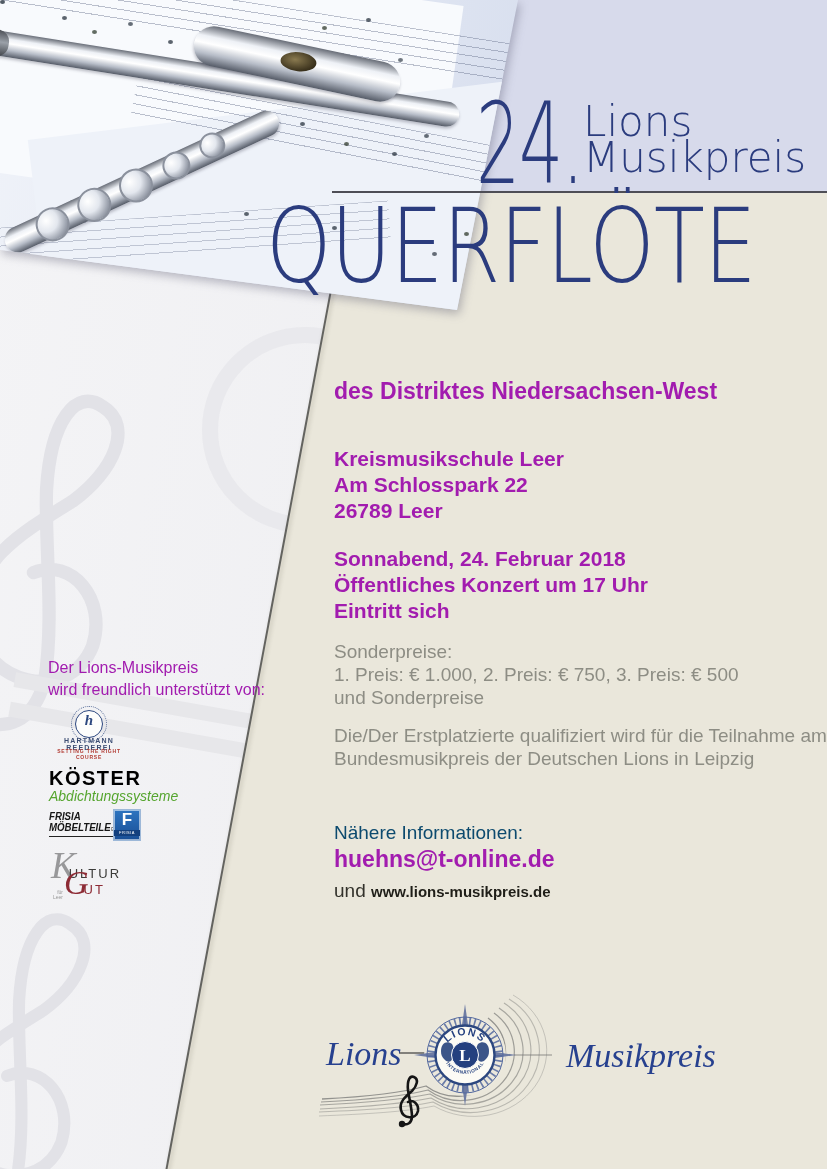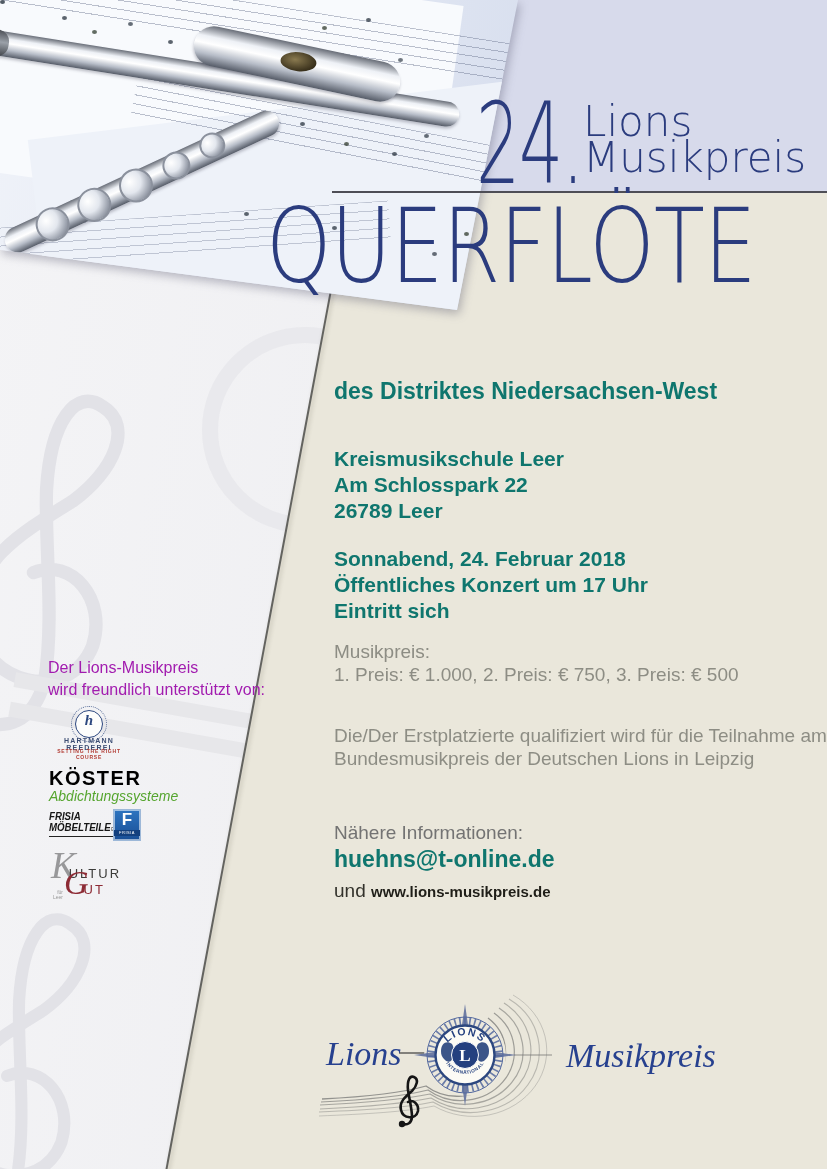--- a/index.html
+++ b/index.html
@@ -52,28 +52,28 @@
   
   .rule{left:332px;top:191px;width:495px;height:2px;background:#4e4e56;z-index:4;}
   .num24{left:476px;top:88px;font-family:"DejaVu Sans",sans-serif;font-weight:200;font-size:112px;line-height:1;
          letter-spacing:-2px;color:#2b3c7e;transform-origin:left top;transform:scaleX(.62);z-index:5;}
   .brand-top{left:583px;top:104px;font-family:"DejaVu Sans",sans-serif;font-weight:200;font-size:42px;line-height:36px;
          color:#2b3c7e;z-index:5;}
   .querfloete{left:266px;top:194px;font-family:"DejaVu Sans",sans-serif;font-weight:200;font-size:104px;line-height:1;
          letter-spacing:-1px;color:#2b3c7e;transform-origin:left top;transform:scaleX(.8);z-index:5;white-space:nowrap;}
 
   
-  .col{left:334px;z-index:5;color:#0f766e;white-space:nowrap;}
+  .col{left:334px;z-index:5;color:#a21caf;white-space:nowrap;}
   .h-sub{top:378px;font-size:23px;font-weight:bold;}
   .addr{top:446px;font-size:21px;font-weight:bold;line-height:26px;}
   .event{top:546px;font-size:21px;font-weight:bold;line-height:26px;}
   .gray{color:#8d8d84;}
   .prizes{top:640px;font-size:19px;line-height:23px;}
   .qual{top:724px;font-size:19px;line-height:23px;}
-  .contact-h{top:822px;font-size:19px;color:#737373;}
+  .contact-h{top:822px;font-size:19px;color:#0c4a6e;}
   .email{top:846px;font-size:23px;font-weight:bold;}
   .webline{top:877px;font-size:19px;color:#33322b;line-height:28px;}
   .webline b{position:static;font-size:15px;color:#1f1e18;}
   .webline span{position:static;}
 
   
   .side{z-index:5;}
   .intro{left:48px;top:657px;font-size:16px;line-height:22px;color:#a21caf;white-space:nowrap;}
   .seal{left:75px;top:710px;width:26px;height:26px;border:1.3px solid #2c477f;border-radius:50%;background:#fdfdfc;}
   .seal::after{content:"";position:absolute;inset:-5px;border-radius:50%;border:1.3px dotted rgba(44,71,127,.75);}
@@ -168,22 +168,23 @@
     <div style="position:static">Kreismusikschule Leer</div>
     <div style="position:static">Am Schlosspark 22</div>
     <div style="position:static">26789 Leer</div>
   </div>
   <div class="col event">
     <div style="position:static">Sonnabend, 24. Februar 2018</div>
     <div style="position:static">Öffentliches Konzert um 17 Uhr</div>
     <div style="position:static">Eintritt sich</div>
   </div>
   <div class="col prizes gray">
-    <div style="position:static">Musikpreis:</div>
+    <div style="position:static">Sonderpreise:</div>
     <div style="position:static">1. Preis: € 1.000, 2. Preis: € 750, 3. Preis: € 500</div>
+    <div style="position:static">und Sonderpreise</div>
   </div>
   <div class="col qual gray">
     <div style="position:static">Die/Der Erstplatzierte qualifiziert wird für die Teilnahme am</div>
     <div style="position:static">Bundesmusikpreis der Deutschen Lions in Leipzig</div>
   </div>
   <div class="col contact-h">Nähere Informationen:</div>
   <div class="col email">huehns@t-online.de</div>
   <div class="col webline">
     <span>und</span>
     <b>www.lions-musikpreis.de</b>

